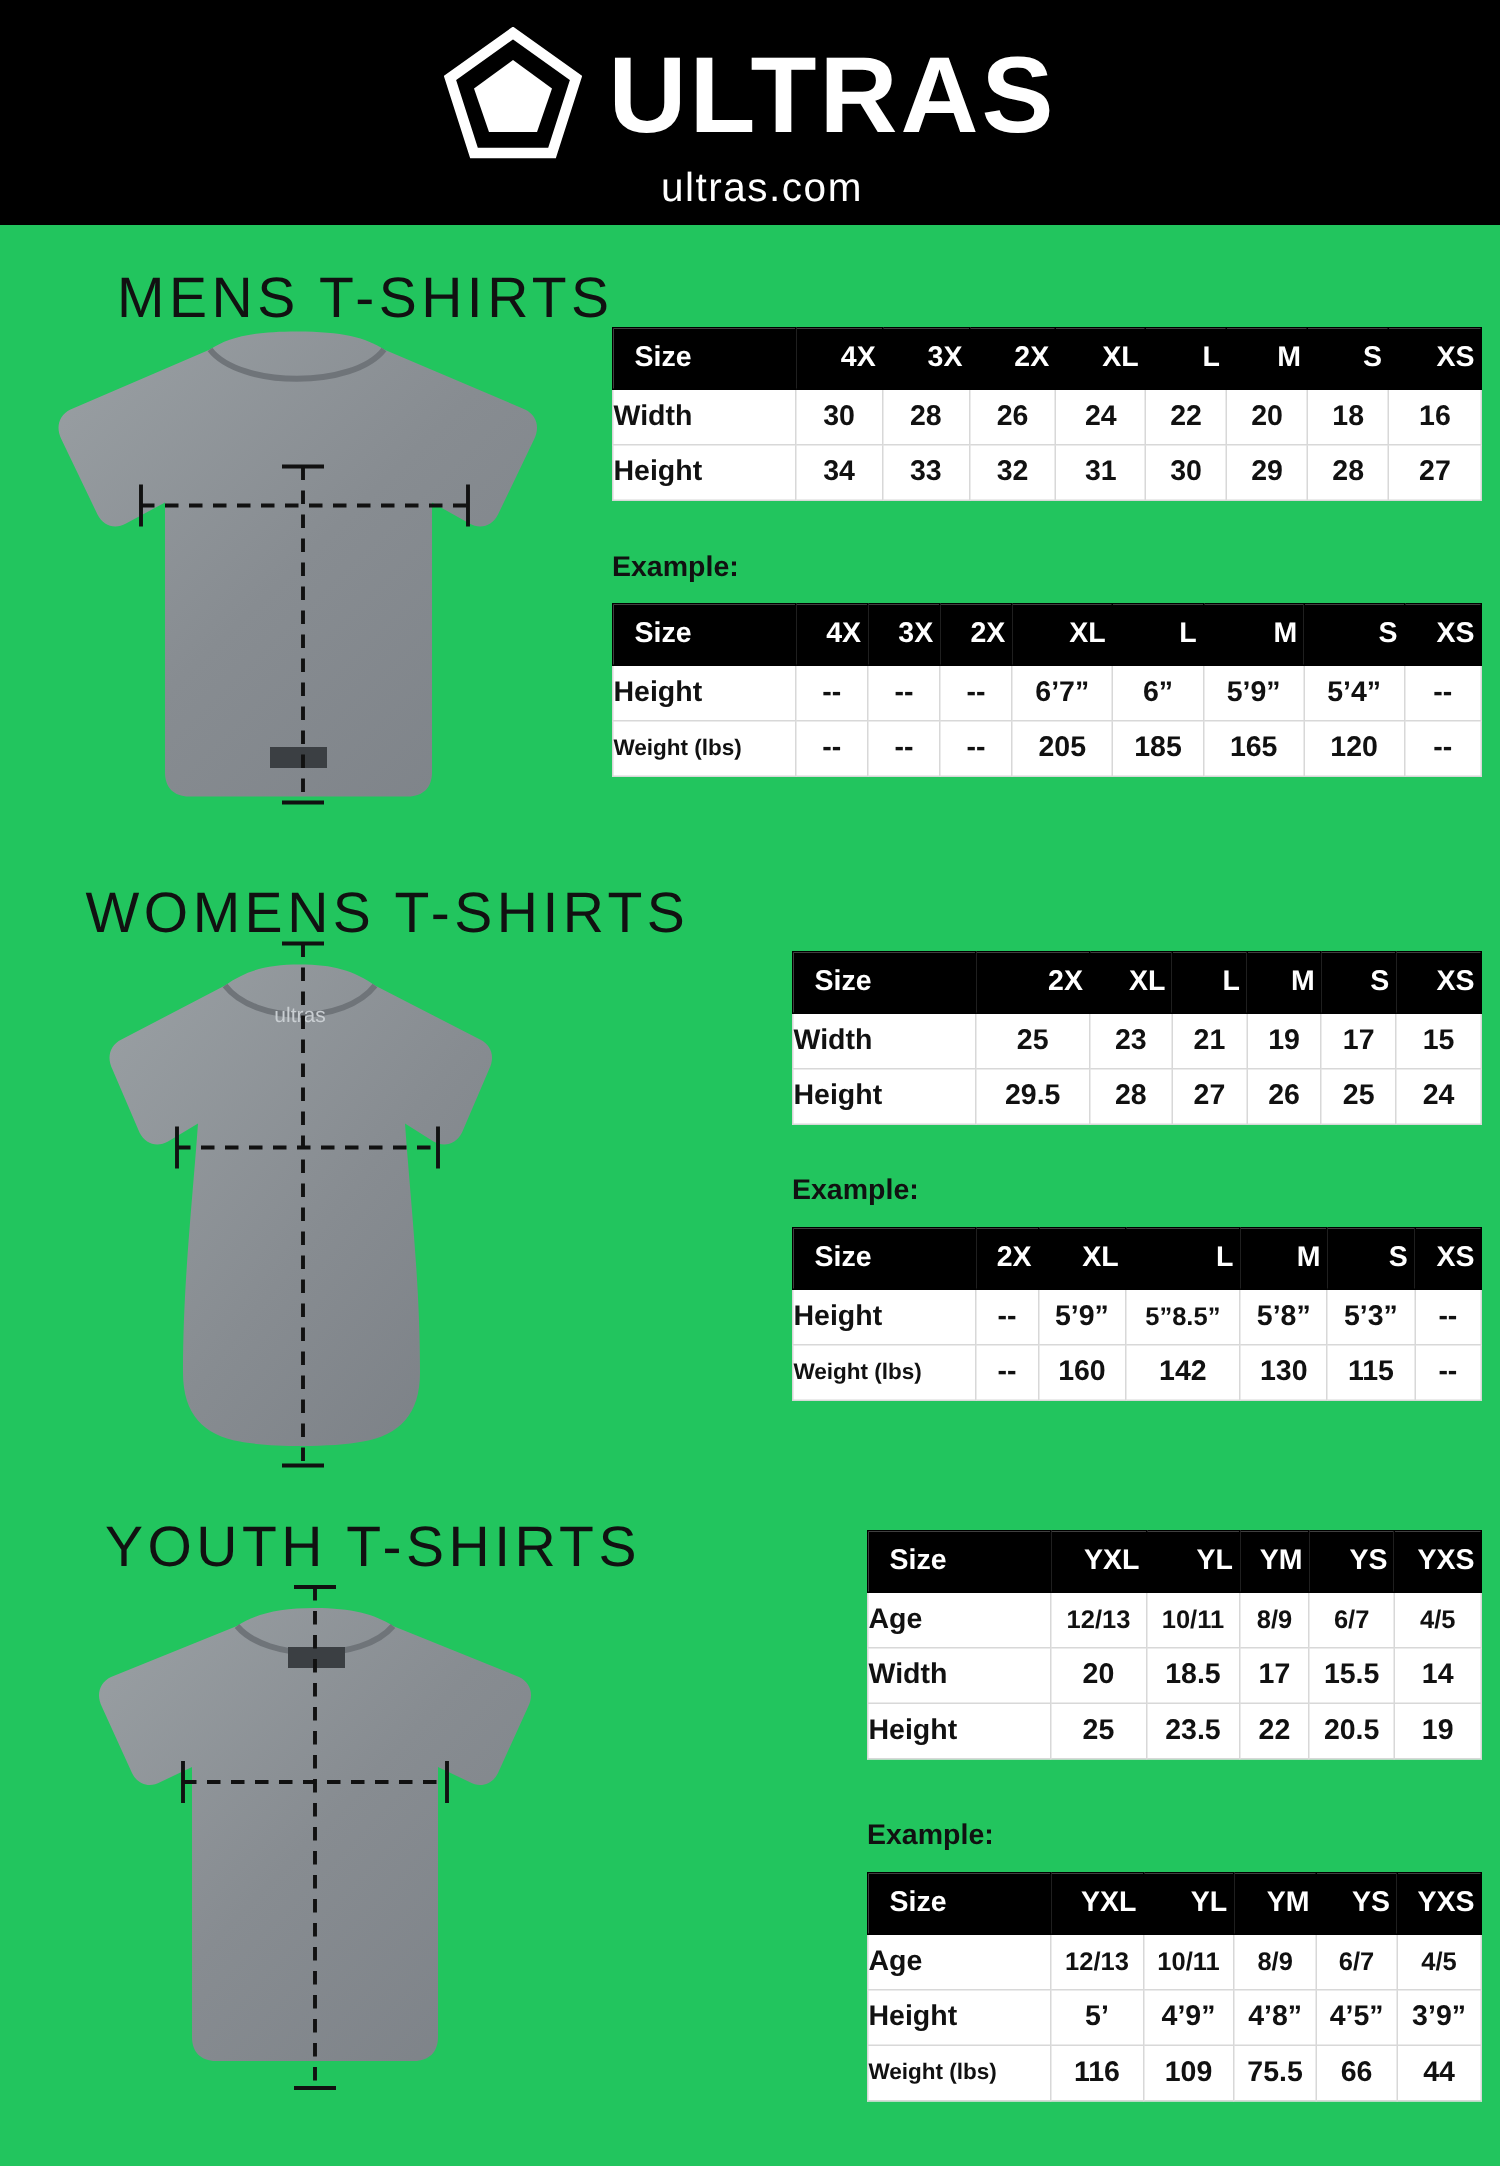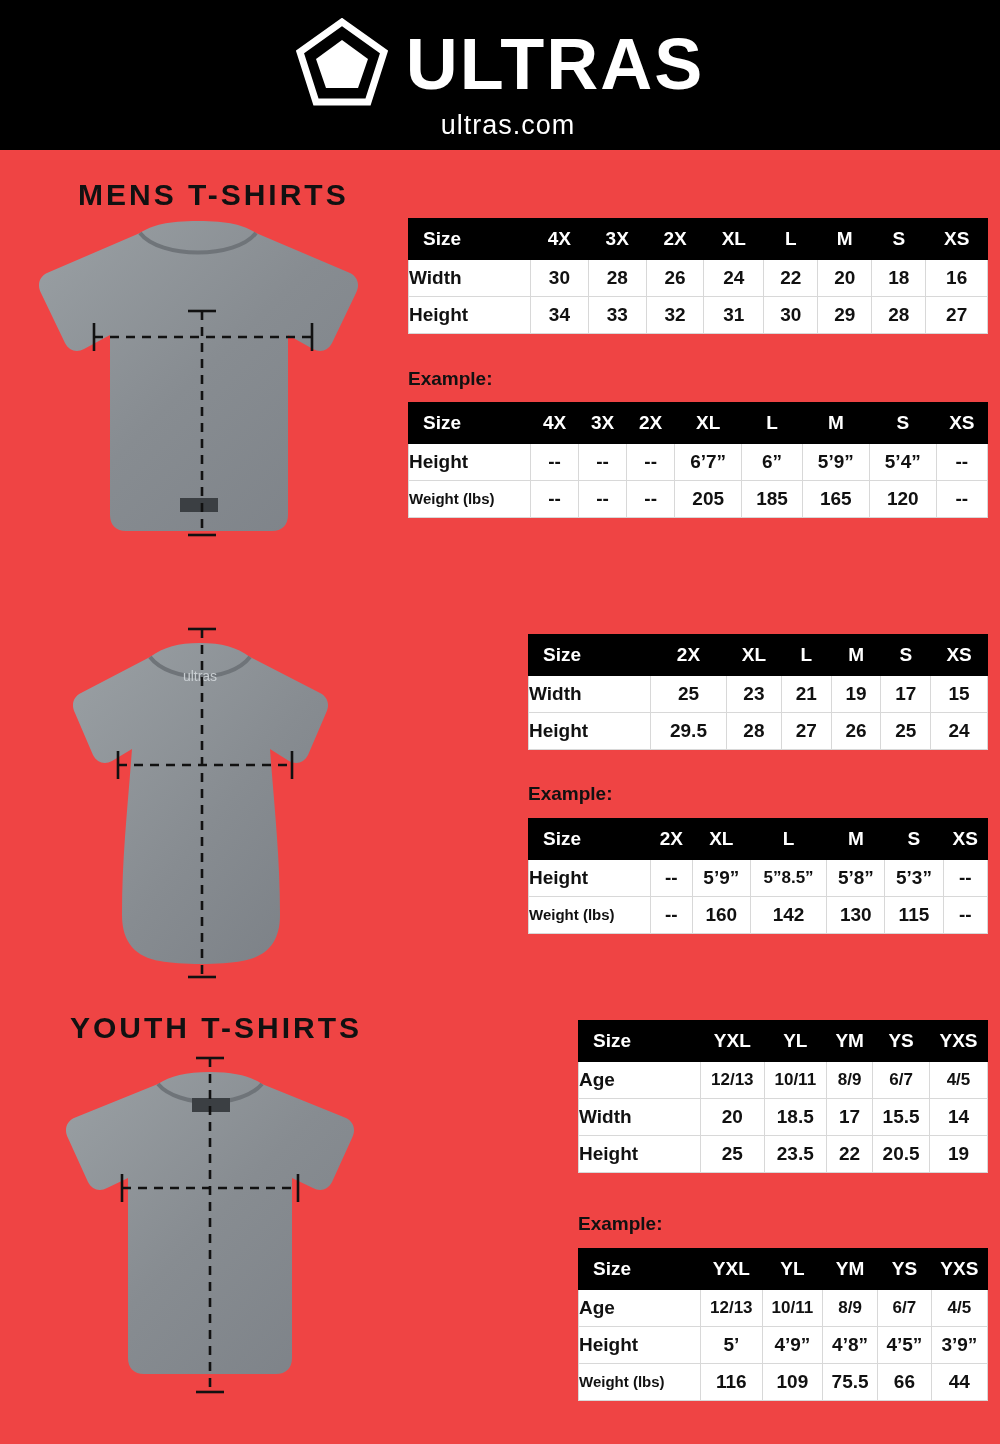--- a/index.html
+++ b/index.html
@@ -5,21 +5,21 @@
   * { box-sizing: border-box; }
   html, body {
     margin: 0; padding: 0;
     background: #ffffff;
     font-family: "Liberation Sans", sans-serif;
   }
   .page {
     position: relative;
     width: 1000px;
     height: 1444px;
-    background: #ef4444;
+    background: #22c55e;
     overflow: hidden;
   }
 
   
   .header {
     position: absolute;
     left: 0; top: 0;
     width: 1000px;
     height: 150px;
     background: #000000;
@@ -54,22 +54,22 @@
     color: #ffffff;
     font-size: 27px;
     letter-spacing: 1px;
     padding-left: 16px;
   }
 
   
   .sec-title {
     position: absolute;
     color: #111111;
-    font-size: 30px;
-    font-weight: bold;
+    font-size: 38px;
+    font-weight: normal;
     letter-spacing: 3px;
     font-family: "Liberation Sans", sans-serif;
     white-space: nowrap;
   }
 
   
   .shirt-wrap { position: absolute; }
   .shirt-svg { display: block; }
 
   
@@ -85,20 +85,21 @@
     font-weight: bold;
     color: #111111;
     padding: 7px 4px;
     white-space: nowrap;
   }
   .tbl thead th {
     background: #000000;
     color: #ffffff;
     border: 1px solid #000000;
     padding: 9px 4px;
+    text-align: right;
   }
   .tbl .rowlabel {
     text-align: left;
     padding-left: 0;
   }
   .tbl thead .rowlabel { text-align: left; padding-left: 14px; }
   .sub-note {
     position: absolute;
     font-size: 19px;
     font-weight: bold;
@@ -230,20 +231,21 @@
         <td>--</td>
         <td>205</td>
         <td>185</td>
         <td>165</td>
         <td>120</td>
         <td>--</td>
       </tr>
     </tbody>
   </table>
 
+  <div class="sec-title" style="left:57px; top:588px;">WOMENS  T-SHIRTS</div>
 
   <div class="shirt-wrap" style="left:30px; top:615px;">
     <svg class="shirt-svg" width="340" height="375" viewBox="0 0 340 375">
       <defs>
         <linearGradient id="gw" x1="0" y1="0" x2="1" y2="1">
           <stop offset="0%" stop-color="#9aa0a4"></stop>
           <stop offset="55%" stop-color="#878c91"></stop>
           <stop offset="100%" stop-color="#7a7f85"></stop>
         </linearGradient>
       </defs>

